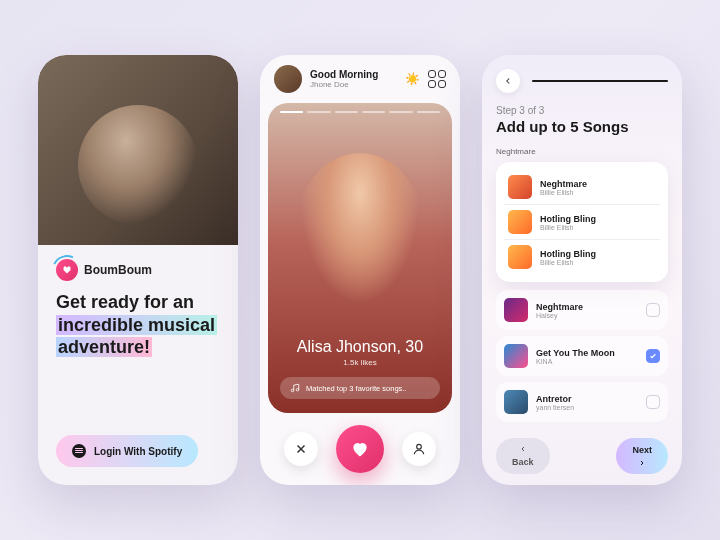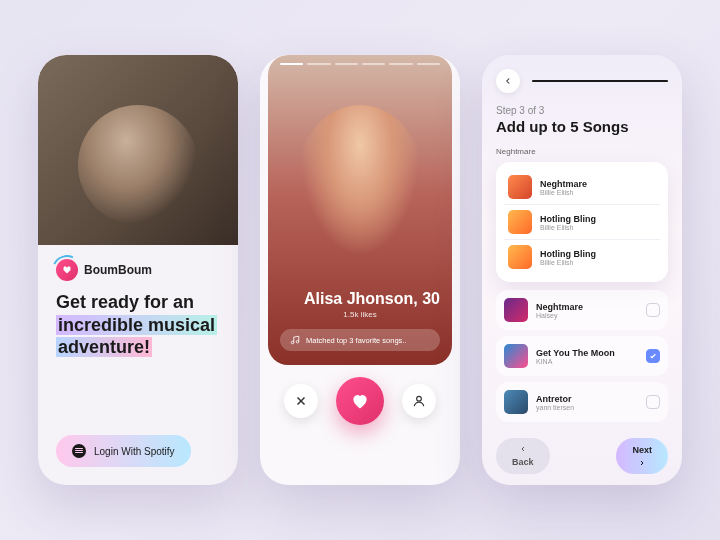--- a/index.html
+++ b/index.html
@@ -11,39 +11,39 @@
   .s1-hero::after{content:"";position:absolute;top:50px;left:40px;width:120px;height:120px;background:radial-gradient(ellipse at 40% 30%,#c8b09a 0%,#9a7e68 40%,transparent 70%);border-radius:50%;}
   .s1-body{padding:14px 18px 18px;display:flex;flex-direction:column;flex:1;}
   .brand{display:flex;align-items:center;gap:6px;margin-bottom:10px;}
   .brand-icon{width:22px;height:22px;border-radius:50%;background:linear-gradient(135deg,#ff4d8d,#e0316b);position:relative;display:flex;align-items:center;justify-content:center;}
   .brand-icon::before{content:"";position:absolute;width:10px;height:10px;background:#fff;clip-path:polygon(50% 85%,85% 50%,85% 25%,70% 10%,50% 25%,30% 10%,15% 25%,15% 50%);}
   .brand-arc{position:absolute;width:30px;height:30px;border:2px solid transparent;border-top-color:#4db8e8;border-radius:50%;left:-4px;top:-4px;transform:rotate(-20deg);}
   .brand-name{font-size:12px;font-weight:600;color:#222;}
   .s1-title{font-size:18px;font-weight:700;line-height:1.25;color:#1a1a1a;}
   .s1-title .hl1{background:linear-gradient(90deg,#d4b8ff,#b8f0e8);padding:0 2px;}
   .s1-title .hl2{background:linear-gradient(90deg,#b8d4ff,#ffb8d4);padding:0 2px;}
-  .btn-spotify{margin-top:auto;align-self:flex-start;display:flex;align-items:center;gap:8px;background:linear-gradient(90deg,#ffc8ec 0%,#b8e8ff 100%);border-radius:999px;padding:9px 16px;font-size:10px;font-weight:400;color:#1a1a1a;border:none;cursor:pointer;}
+  .btn-spotify{margin-top:auto;align-self:flex-start;display:flex;align-items:center;gap:8px;background:linear-gradient(90deg,#ffc8ec 0%,#b8e8ff 100%);border-radius:999px;padding:9px 16px;font-size:10px;font-weight:700;color:#1a1a1a;border:none;cursor:pointer;}
   .spotify-icon{width:14px;height:14px;border-radius:50%;background:#1a1a1a;position:relative;}
   .spotify-icon::after{content:"";position:absolute;top:4px;left:3px;right:3px;height:1px;background:#ffc8ec;box-shadow:0 2px 0 #ffc8ec,0 4px 0 #ffc8ec;border-radius:2px;}
   
   .s2{background:#faf8fb;}
   .s2-header{display:flex;align-items:center;padding:10px 14px;gap:8px;}
   .avatar{width:28px;height:28px;border-radius:50%;background:linear-gradient(135deg,#8a6a4a,#5a3a2a);flex-shrink:0;}
   .greet{flex:1;}
   .greet .g1{font-size:10px;font-weight:600;color:#1a1a1a;}
   .greet .g2{font-size:8px;color:#888;}
   .sun{font-size:12px;}
   .grid-icon{width:18px;height:18px;display:grid;grid-template:1fr 1fr/1fr 1fr;gap:2px;cursor:pointer;}
   .grid-icon span{border:1.2px solid #333;border-radius:3px;}
   .s2-card{margin:0 8px;height:310px;border-radius:20px;background:linear-gradient(180deg,#d4b8a8 0%,#b8645a 45%,#8a3028 100%);position:relative;overflow:hidden;display:flex;flex-direction:column;justify-content:flex-end;padding:16px 12px 14px;}
   .s2-card::before{content:"";position:absolute;top:50px;left:50%;transform:translateX(-50%);width:130px;height:160px;background:radial-gradient(ellipse at 50% 25%,#f0c8a8 0%,#d89878 35%,transparent 65%);border-radius:50% 50% 45% 45%;}
   .stories{position:absolute;top:8px;left:12px;right:12px;display:flex;gap:4px;}
   .stories span{flex:1;height:2px;background:rgba(255,255,255,0.5);border-radius:2px;}
   .stories span.active{background:#fff;}
-  .s2-name{color:#fff;font-size:16px;font-weight:700;text-align:right;position:relative;z-index:2;}
+  .s2-name{color:#fff;font-size:16px;font-weight:400;text-align:center;position:relative;z-index:2;}
   .s2-likes{color:rgba(255,255,255,0.85);font-size:8px;text-align:center;margin-top:2px;position:relative;z-index:2;}
   .s2-pill{margin-top:10px;background:rgba(255,255,255,0.22);backdrop-filter:blur(4px);border-radius:999px;padding:6px 10px;display:flex;align-items:center;gap:6px;position:relative;z-index:2;}
   .s2-pill svg{flex-shrink:0;}
   .s2-pill span{color:#fff;font-size:7.5px;}
   .s2-actions{display:flex;justify-content:center;align-items:center;gap:18px;padding:12px 0;}
   .act{width:34px;height:34px;border-radius:50%;background:#fff;box-shadow:0 4px 12px rgba(0,0,0,0.1);display:flex;align-items:center;justify-content:center;cursor:pointer;border:none;}
   .act.big{width:48px;height:48px;background:linear-gradient(135deg,#ff4d8d,#e0316b);box-shadow:0 8px 20px rgba(224,49,107,0.4);}
   
   .s3{background:linear-gradient(180deg,#f0ecf8 0%,#fef8fb 40%,#f5f0f8 100%);padding:14px 14px 12px;}
   .s3-top{display:flex;align-items:center;gap:12px;margin-bottom:12px;}
@@ -91,20 +91,34 @@
       <span class="hl2">adventure!</span>
     </div>
     <button class="btn-spotify">
       <span class="spotify-icon"></span>
       <span>Login With Spotify</span>
     </button>
   </div>
 </div>
 
 <div class="phone s2">
+  <div class="s2-header">
+    <div class="avatar"></div>
+    <div class="greet">
+      <div class="g1">Good Morning</div>
+      <div class="g2">Jhone Doe</div>
+    </div>
+    <span class="sun">☀️</span>
+    <div class="grid-icon">
+        <span></span>
+        <span></span>
+        <span></span>
+        <span></span>
+      </div>
+  </div>
   <div class="s2-card">
     <div class="stories">
       <span class="active"></span>
         <span></span>
         <span></span>
         <span></span>
         <span></span>
         <span></span>
     </div>
     <div class="s2-name">Alisa Jhonson, 30</div>

